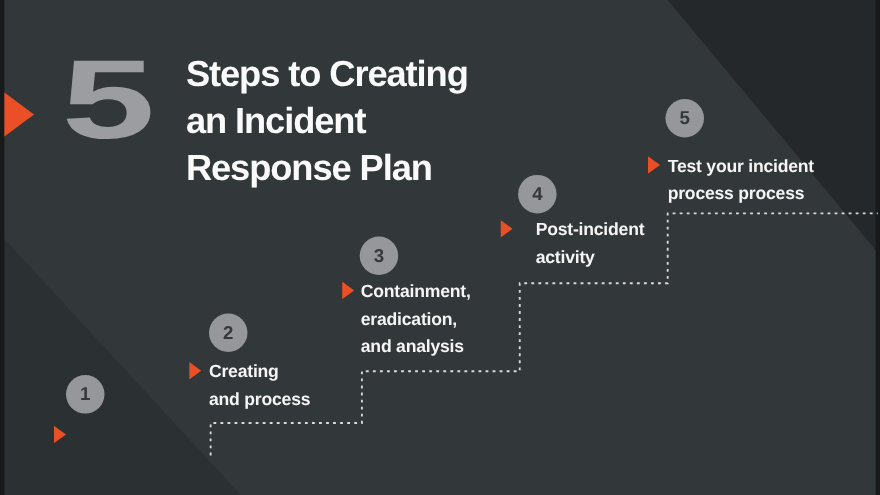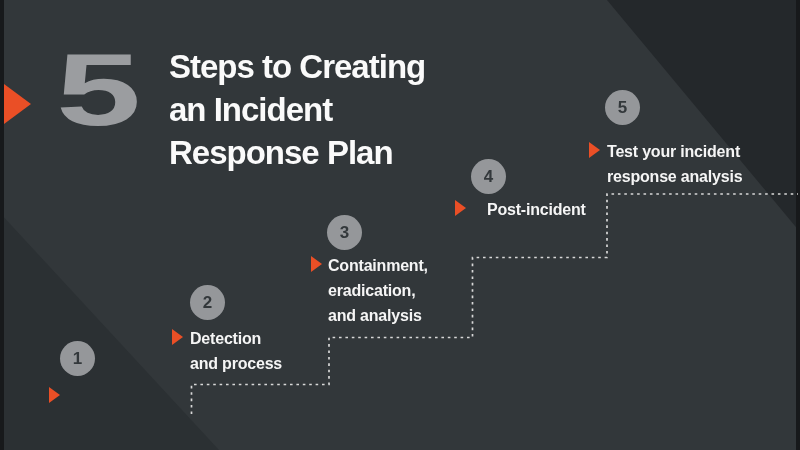--- a/index.html
+++ b/index.html
@@ -66,44 +66,45 @@
   <div class="badge" style="left:60px;top:341px">1</div>
   <svg class="bullet" style="left:49px;top:387px" width="11" height="16" viewBox="0 0 11 16">
     <polygon points="0,0 11,8 0,16" style="fill:var(--accent-orange)"></polygon>
   </svg>
 
   <div class="badge" style="left:190px;top:285px">2</div>
   <svg class="bullet" style="left:172px;top:329px" width="11" height="16" viewBox="0 0 11 16">
     <polygon points="0,0 11,8 0,16" style="fill:var(--accent-orange)"></polygon>
   </svg>
   <div class="label" style="left:190px;top:326px">
-    <div>Detection</div>
+    <div>Creating</div>
     <div>and process</div>
   </div>
 
   <div class="badge" style="left:327px;top:215px">3</div>
   <svg class="bullet" style="left:311px;top:256px" width="11" height="16" viewBox="0 0 11 16">
     <polygon points="0,0 11,8 0,16" style="fill:var(--accent-orange)"></polygon>
   </svg>
   <div class="label" style="left:328px;top:253px">
     <div>Containment,</div>
     <div>eradication,</div>
     <div>and analysis</div>
   </div>
 
   <div class="badge" style="left:471px;top:159px">4</div>
   <svg class="bullet" style="left:455px;top:200px" width="11" height="16" viewBox="0 0 11 16">
     <polygon points="0,0 11,8 0,16" style="fill:var(--accent-orange)"></polygon>
   </svg>
   <div class="label" style="left:487px;top:197px">
     <div>Post-incident</div>
+    <div>activity</div>
   </div>
 
   <div class="badge" style="left:605px;top:90px">5</div>
   <svg class="bullet" style="left:589px;top:142px" width="11" height="16" viewBox="0 0 11 16">
     <polygon points="0,0 11,8 0,16" style="fill:var(--accent-orange)"></polygon>
   </svg>
   <div class="label" style="left:607px;top:139px">
     <div>Test your incident</div>
-    <div>response analysis</div>
+    <div>process process</div>
   </div>
 
 </div>
 
 </body></html>

